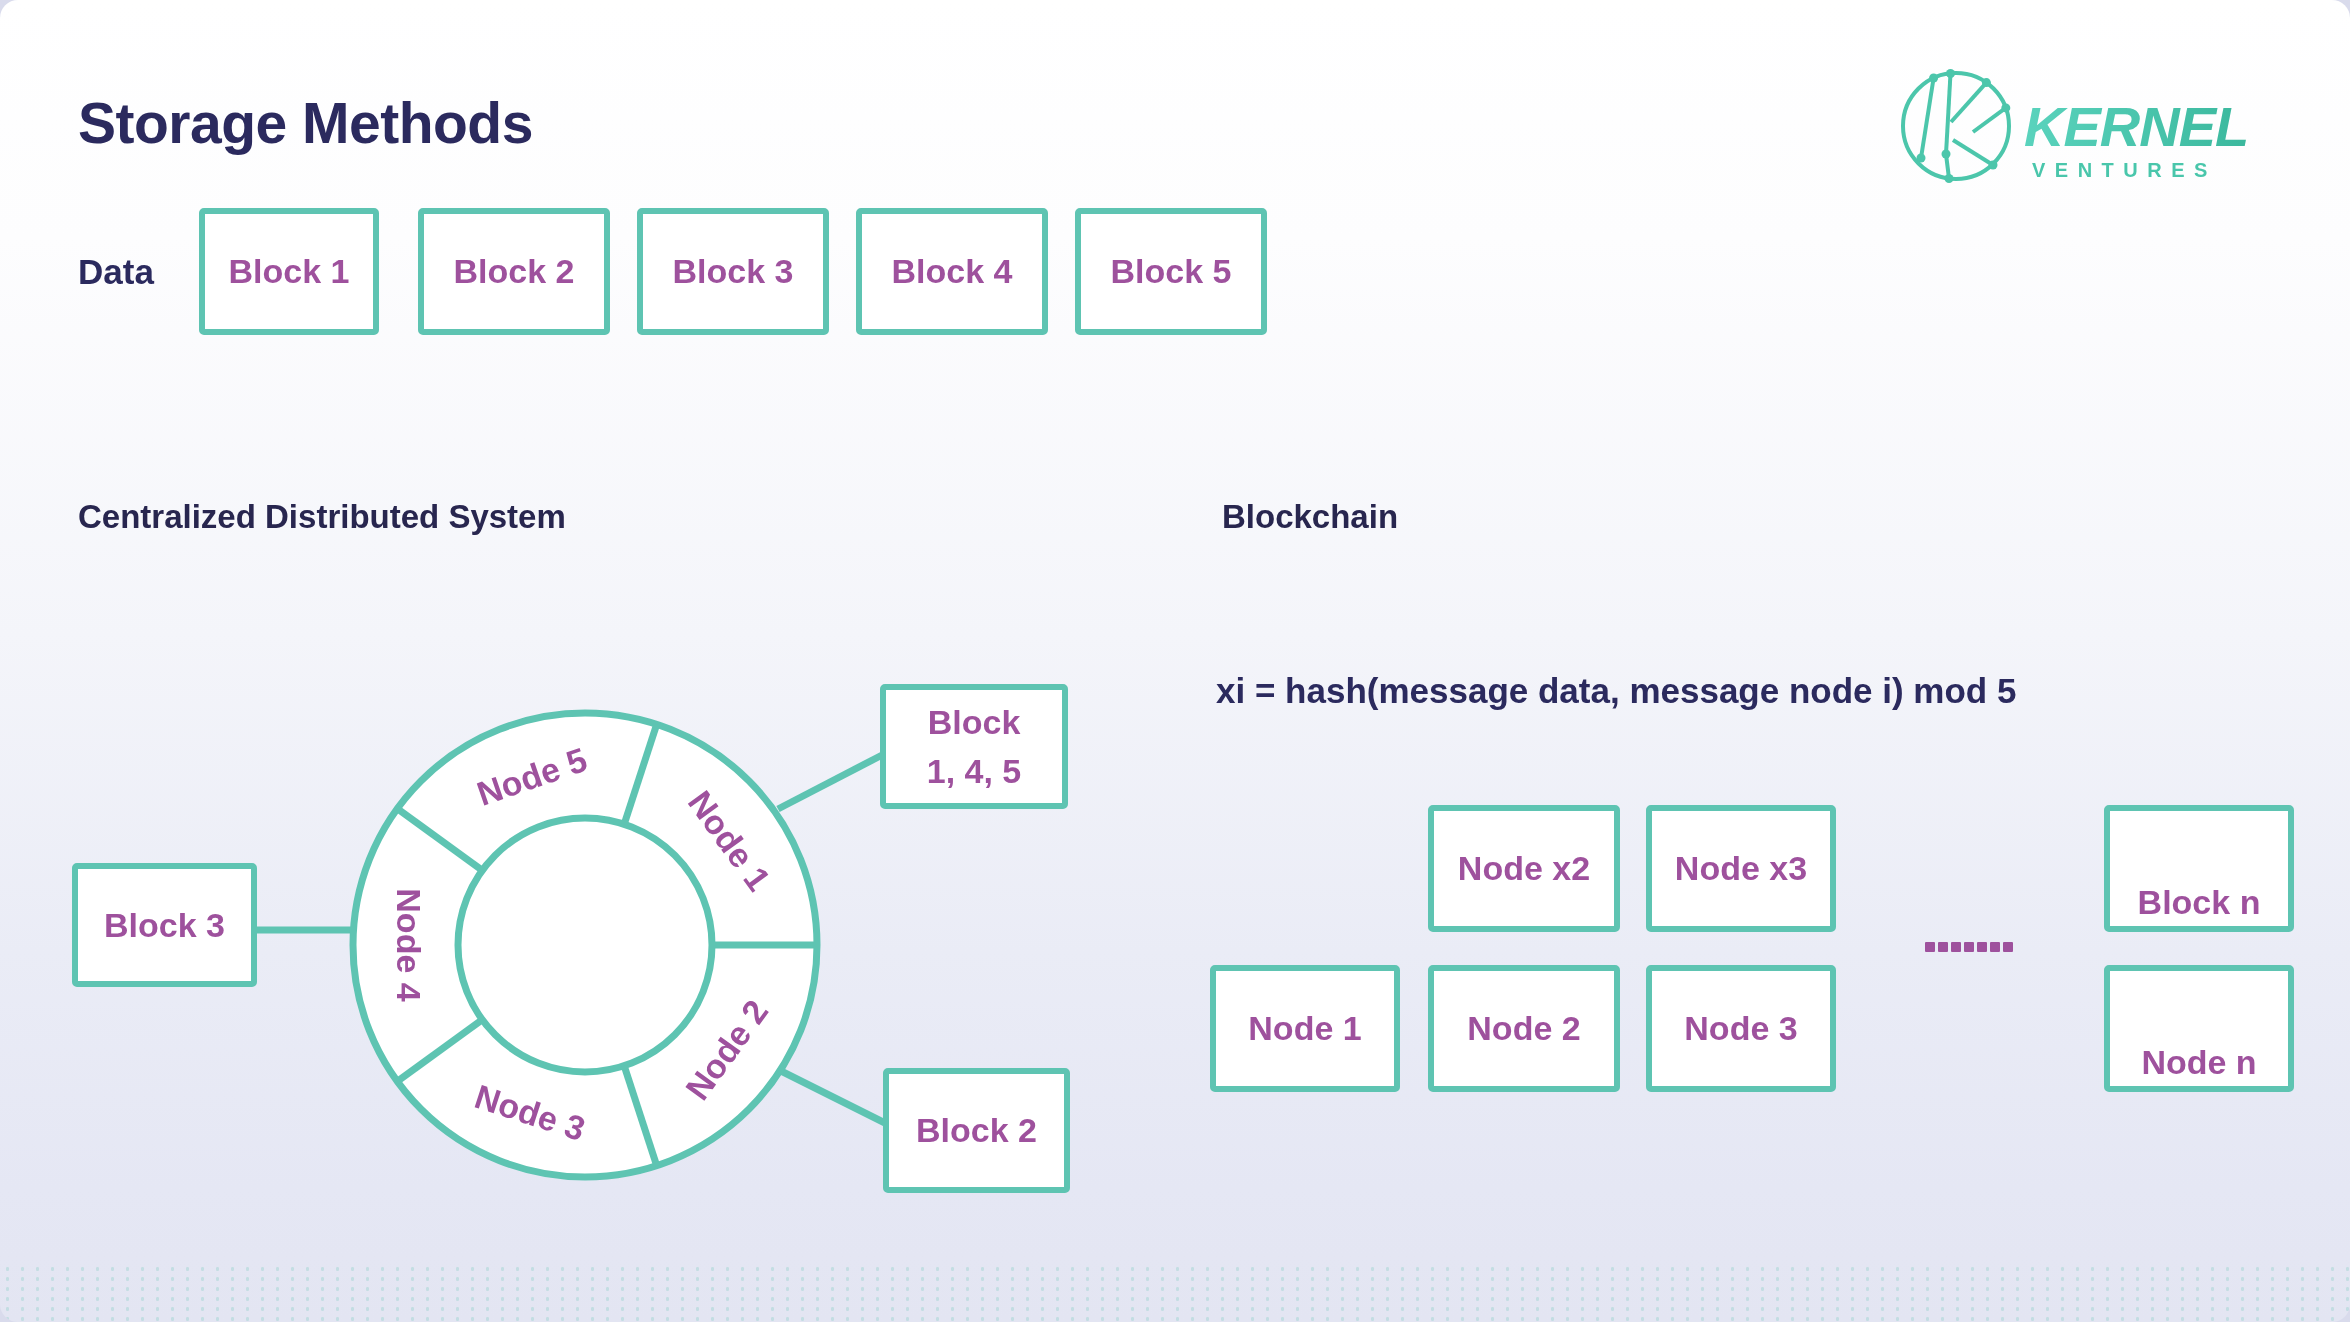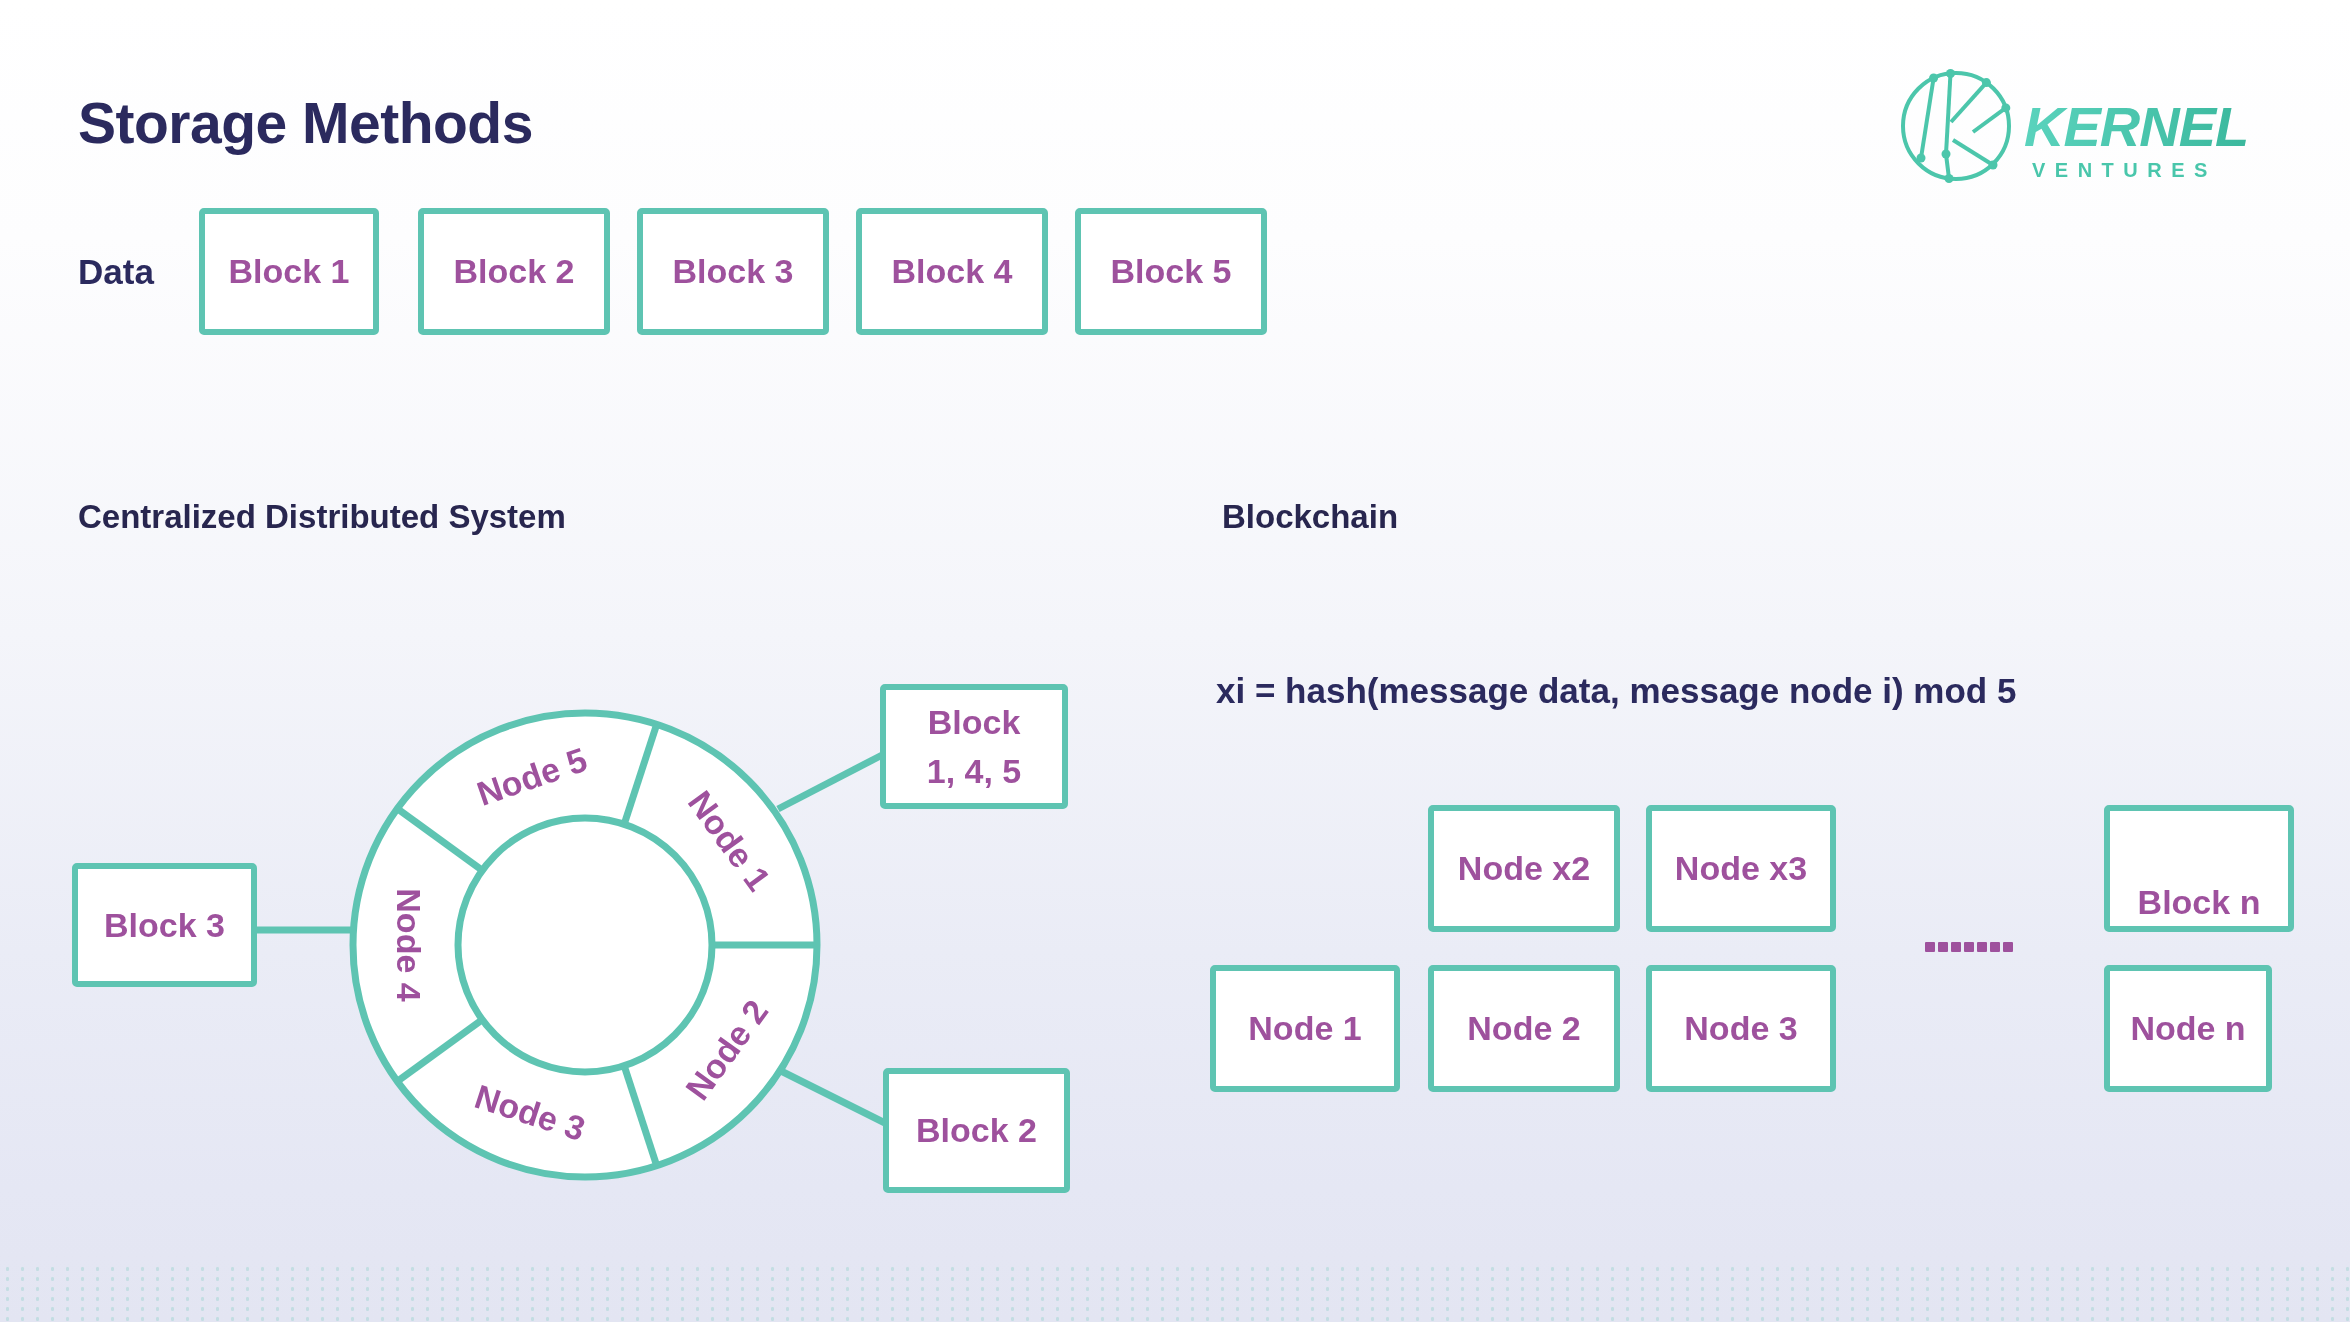--- a/index.html
+++ b/index.html
@@ -2,20 +2,21 @@
 <html><head>
 <meta charset="utf-8">
 <style>
   html,body{margin:0;padding:0;background:#d9dbec;}
   .canvas{
     position:relative;
     width:2350px;height:1322px;
     overflow:hidden;
     font-family:"Liberation Sans","DejaVu Sans",sans-serif;
     background:linear-gradient(180deg,#ffffff 0%,#fdfdfe 18%,#f4f5fa 48%,#eaecf6 72%,#e5e7f4 90%,#e3e5f2 100%);
+    border-radius:18px;
   }
   .dot-texture{
     position:absolute;left:0;right:0;bottom:0;height:58px;
     background-image:radial-gradient(circle,rgba(99,197,179,.45) 1.7px,transparent 2px);
     background-size:15px 10px;
     background-position:0 0;
     opacity:.55;
   }
   .title{
     position:absolute;left:78px;top:90px;margin:0;
@@ -166,19 +167,19 @@
 
   <div class="box" style="left:1210px;top:965px;width:190px;height:127px;">
     <span>Node 1</span>
   </div>
   <div class="box" style="left:1428px;top:965px;width:192px;height:127px;">
     <span>Node 2</span>
   </div>
   <div class="box" style="left:1646px;top:965px;width:190px;height:127px;">
     <span>Node 3</span>
   </div>
-  <div class="box" style="left:2104px;top:965px;width:168px;height:127px;">
+  <div class="box" style="left:2104px;top:965px;width:190px;height:127px;justify-content:flex-end;">
     <span>Node n</span>
   </div>
 
   <div class="dot-texture"></div>
 
 </div>
 
 </body></html>

